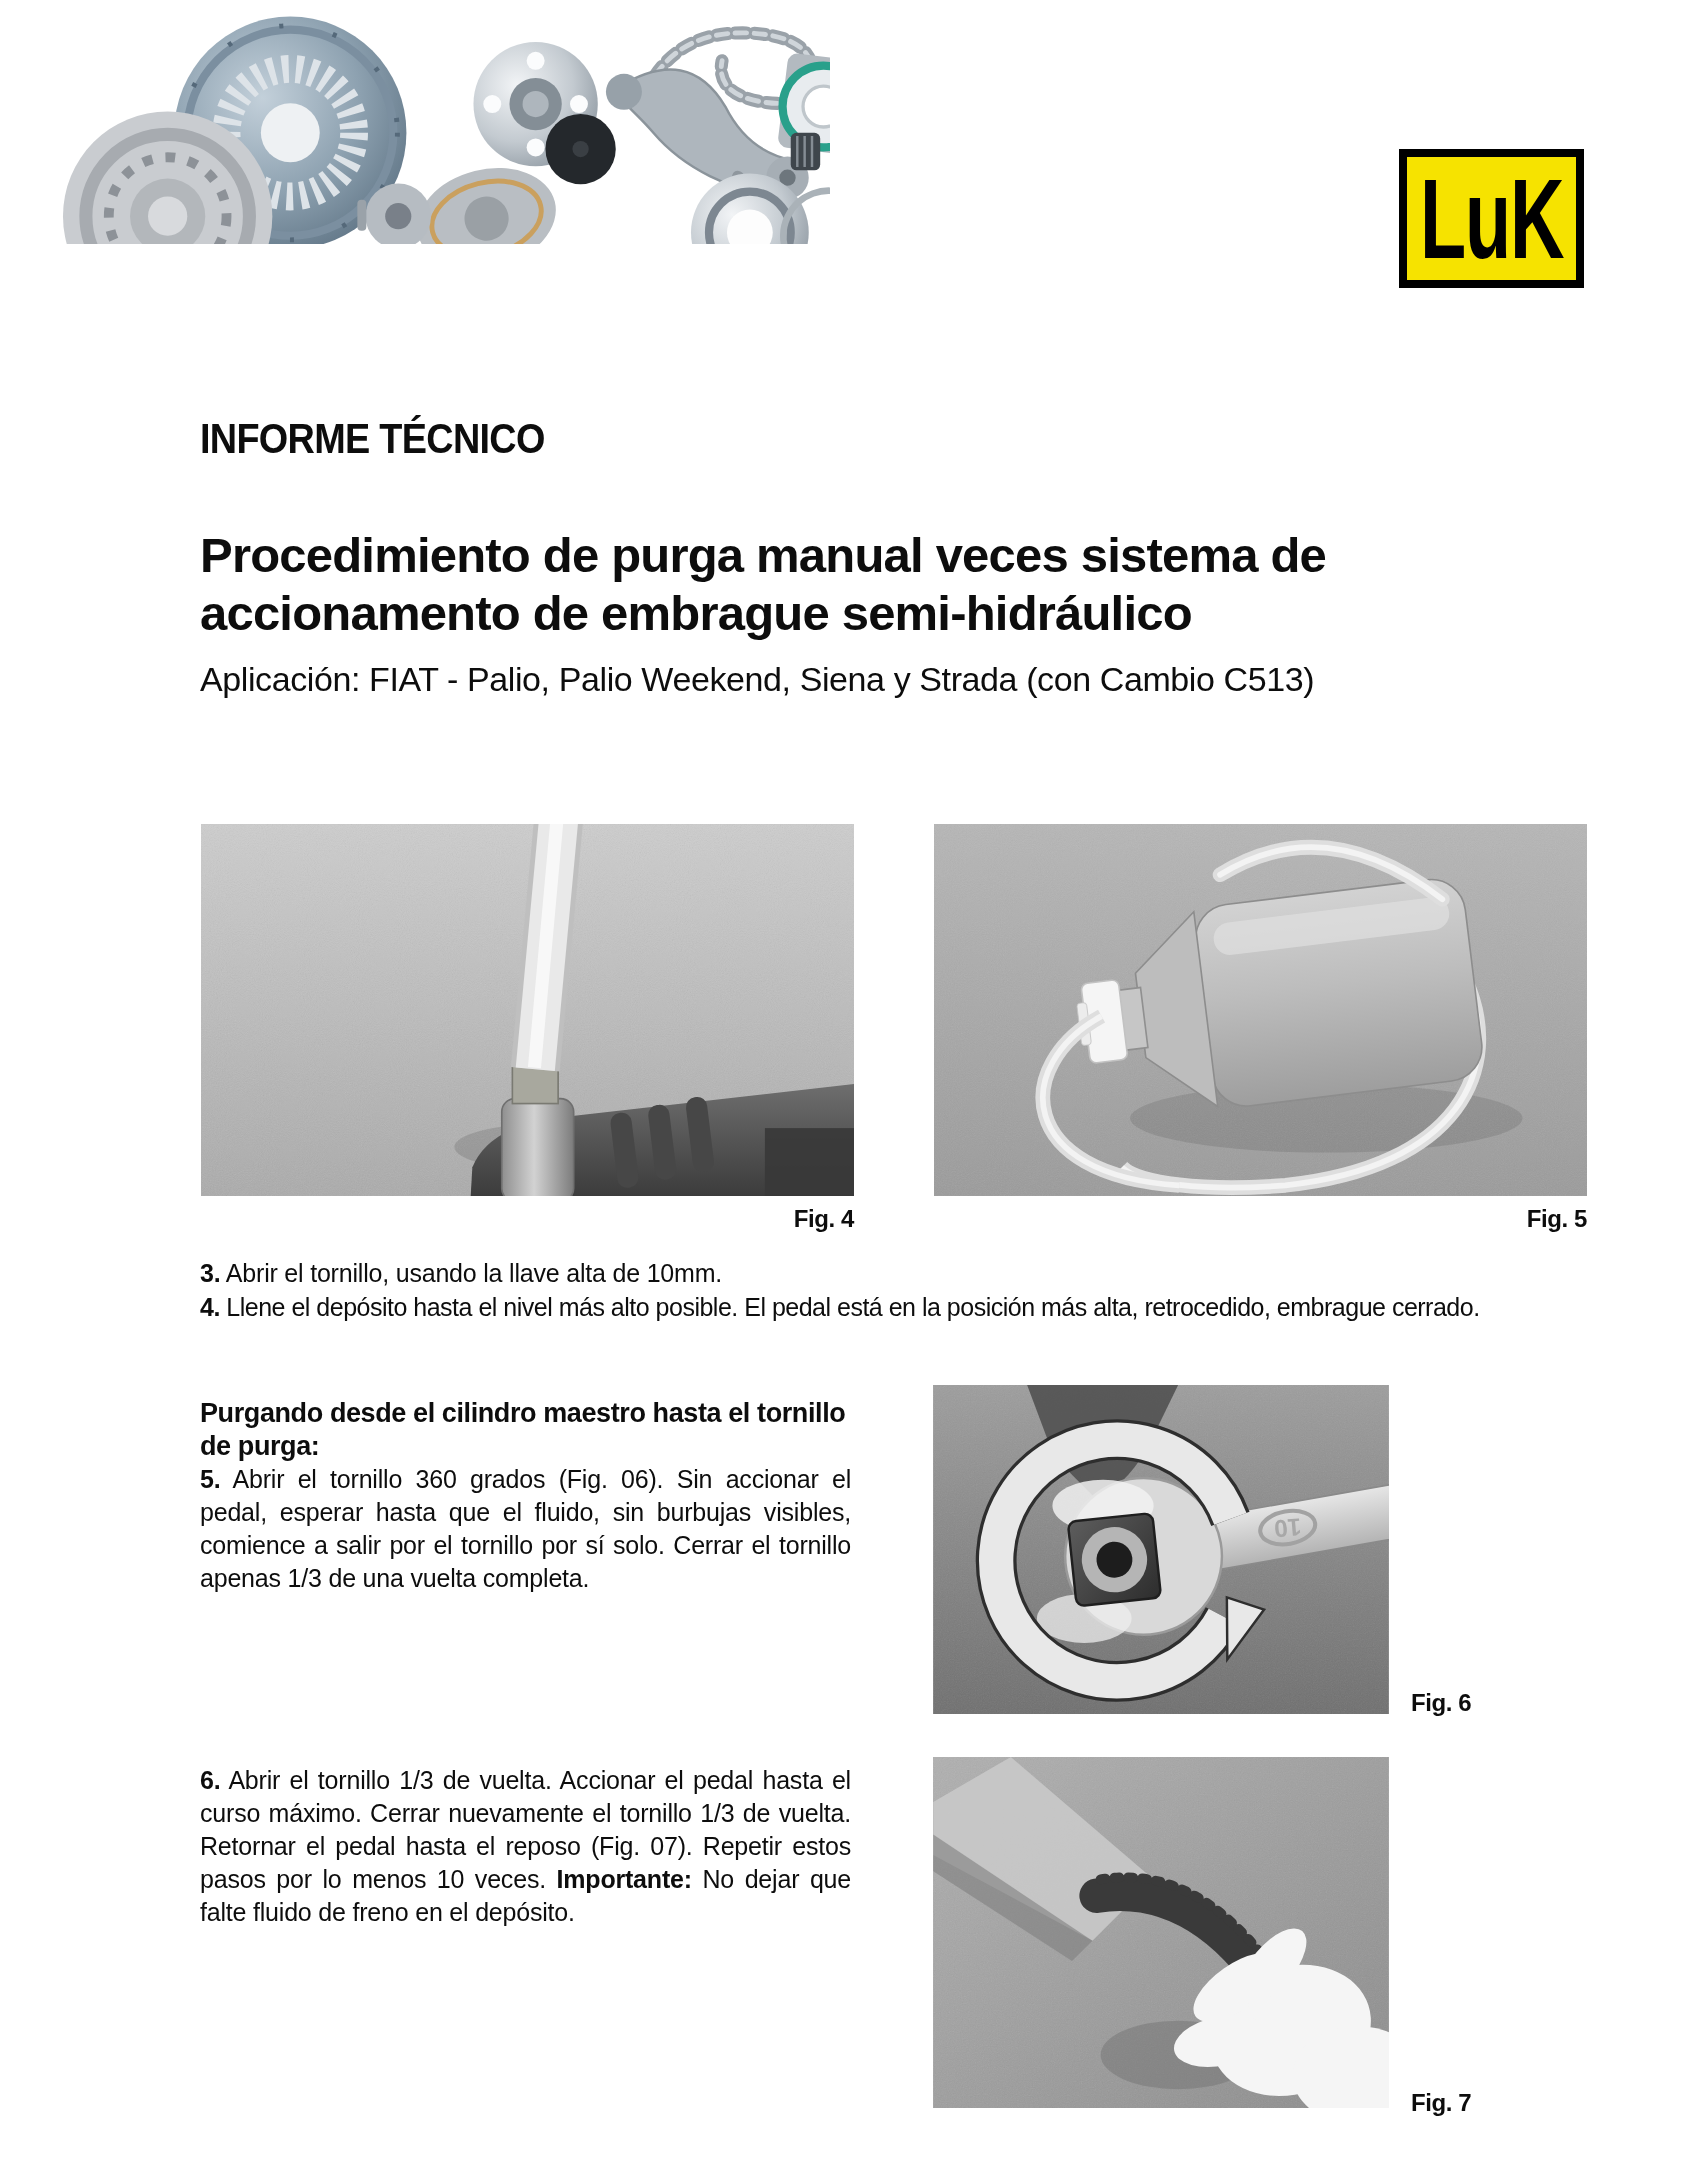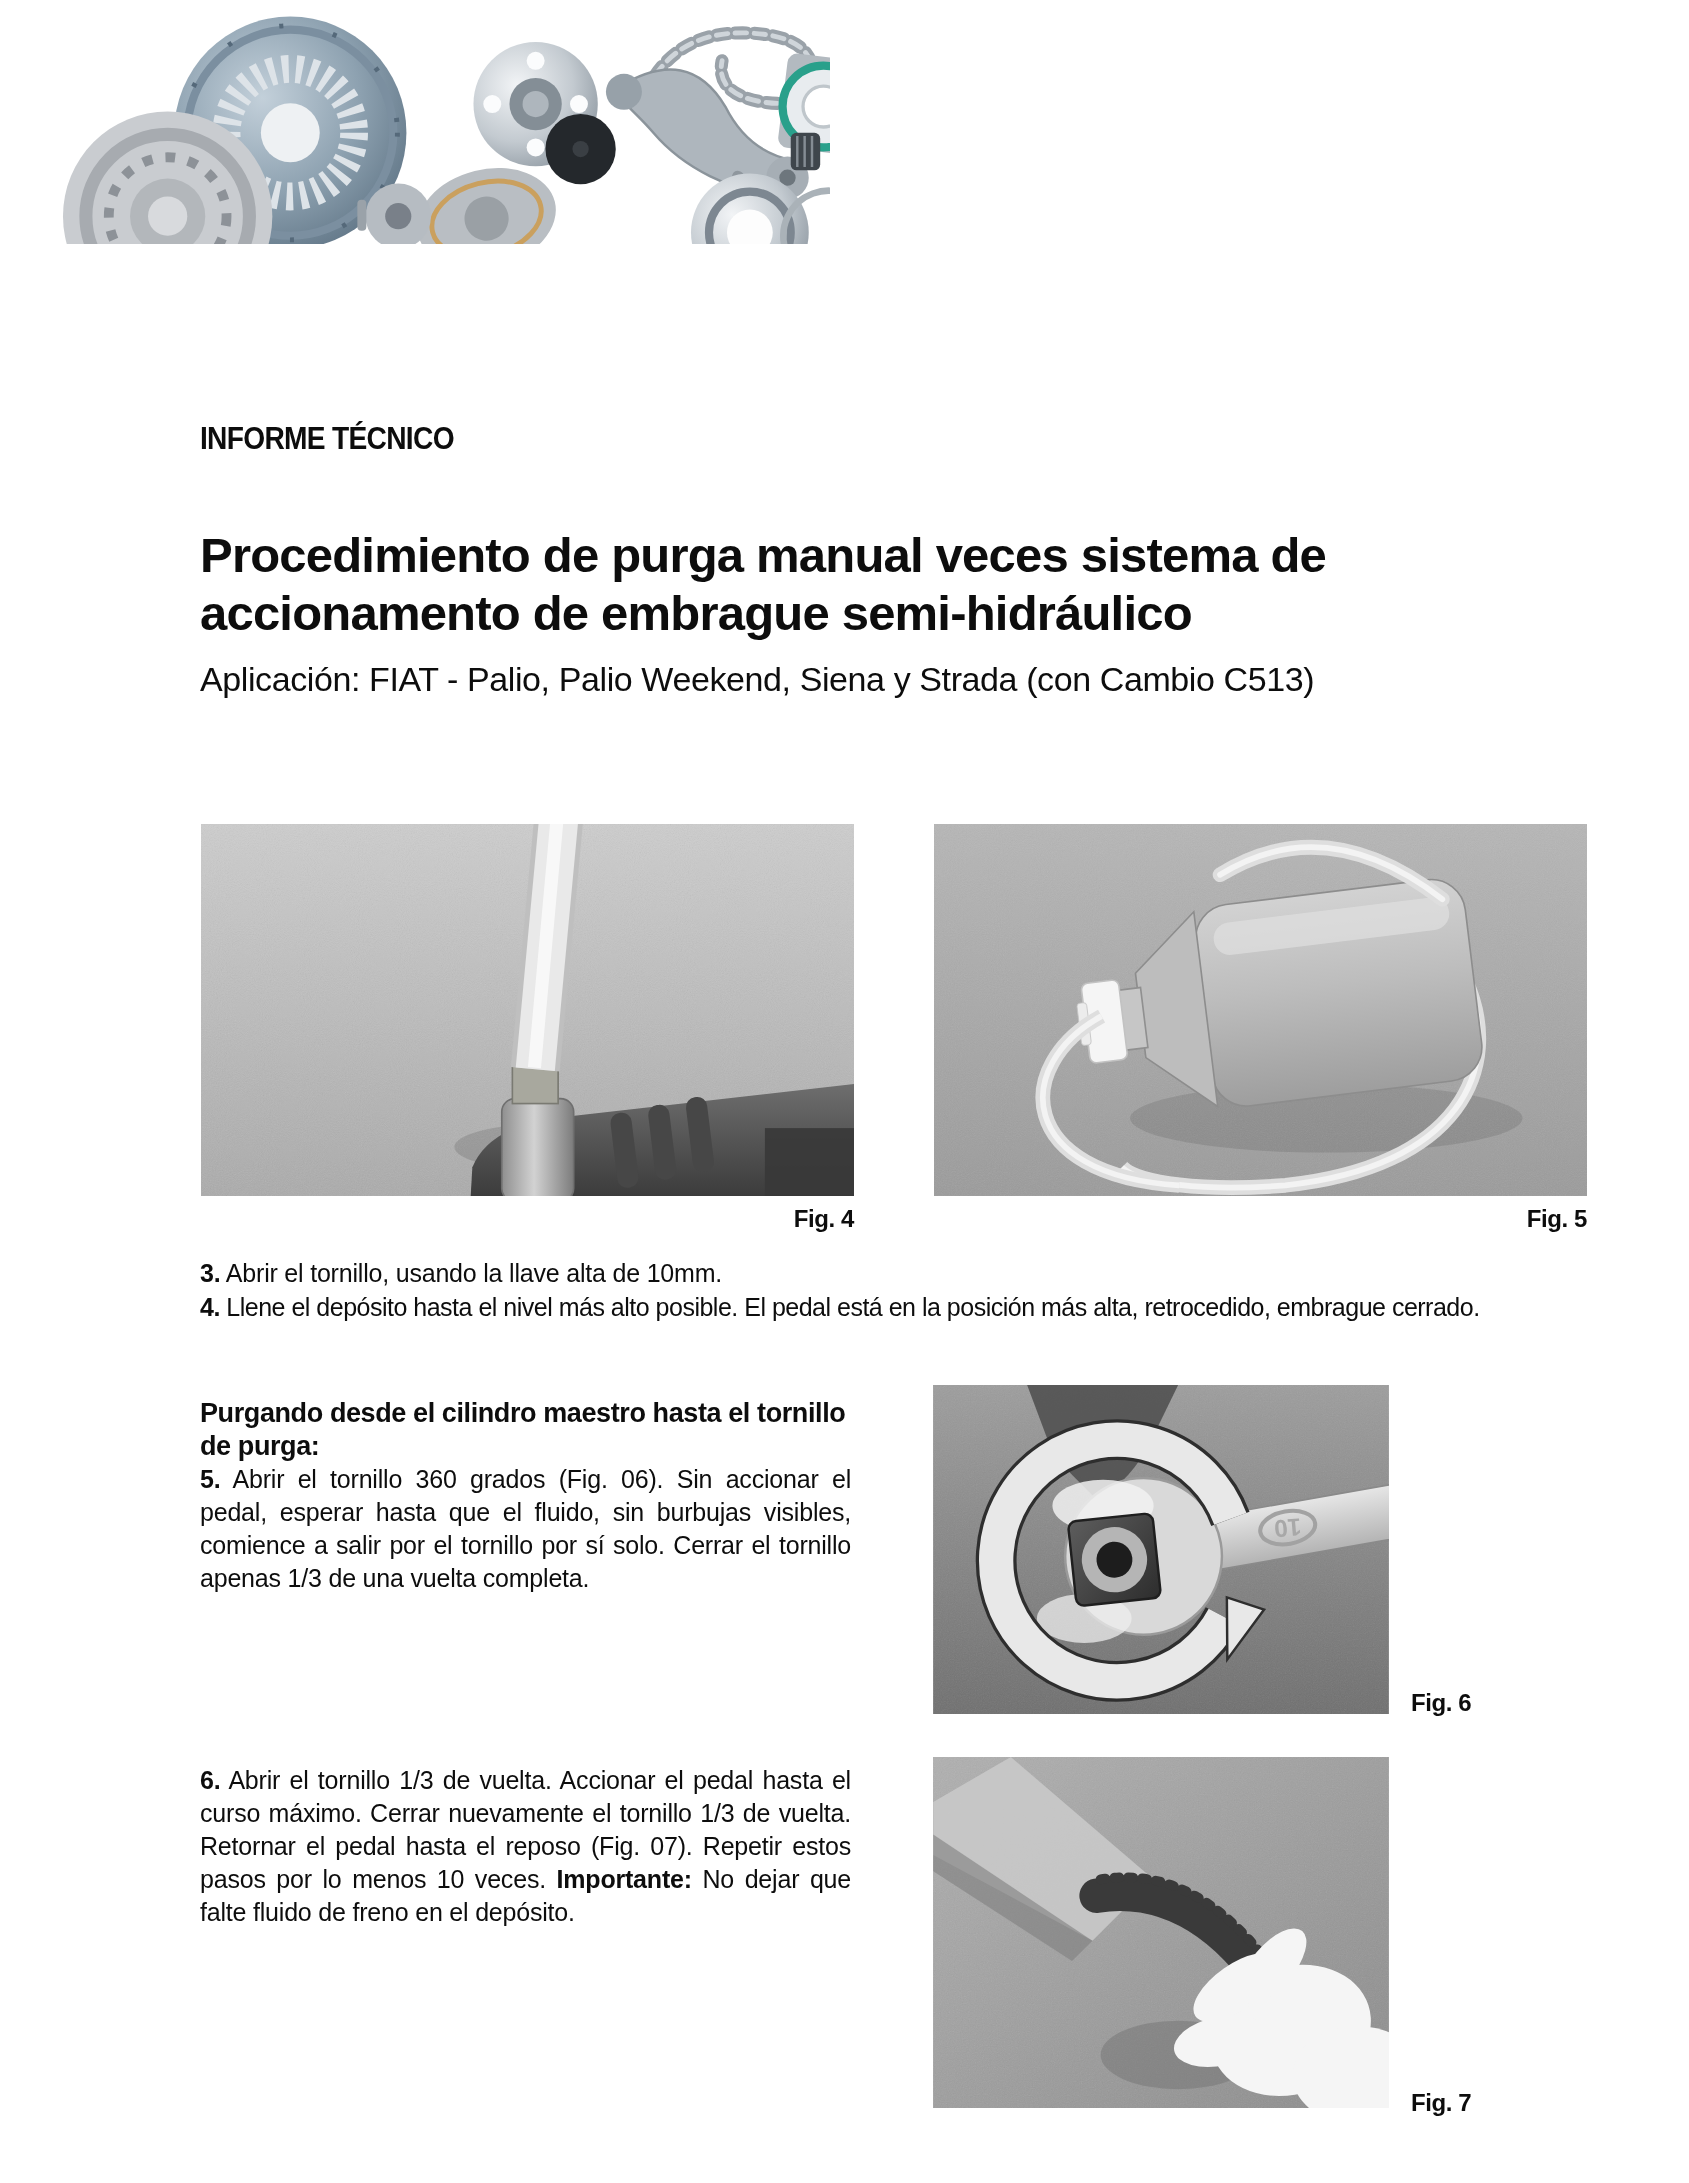--- a/index.html
+++ b/index.html
@@ -1,21 +1,21 @@
 <!DOCTYPE html>
 <html style="font-size:13px"><head>
 <meta charset="utf-8">
 <style>
   html,body{margin:0;padding:0;background:#ffffff;}
   .page{position:relative;width:1690px;height:2183px;background:#ffffff;overflow:hidden;
         font-family:"Liberation Sans", sans-serif;color:#0d0d0d;}
   .abs{position:absolute;}
 
   
-  .kicker{left:200px;top:415px;font-size:32px;font-weight:bold;line-height:47px;white-space:nowrap;}
+  .kicker{left:200px;top:415px;font-size:43px;font-weight:bold;line-height:47px;white-space:nowrap;}
   .kicker .squeeze{display:inline-block;transform:scaleX(.88);transform-origin:left center;letter-spacing:-0.8px;}
   .title{left:200px;top:526px;font-size:49px;font-weight:bold;line-height:58px;letter-spacing:-0.8px;white-space:nowrap;}
   .subtitle{left:200px;top:659px;font-size:34px;font-weight:normal;line-height:41px;letter-spacing:-0.4px;white-space:nowrap;}
 
   
   .body-text{font-size:25px;line-height:33px;letter-spacing:-0.2px;}
   .p-just{text-align:justify;}
   .step-num{font-weight:bold;}
   .steps2{left:200px;top:730px;width:1385px;}
   .steps34{left:200px;top:1256px;width:1439px;line-height:34px;}
@@ -137,20 +137,23 @@
 
       <g>
         <circle cx="862" cy="272" r="72" fill="url(#met)"></circle>
         <circle cx="862" cy="272" r="50" fill="none" stroke="#7d8791" stroke-width="10"></circle>
         <circle cx="862" cy="272" r="28" fill="#fdfdfd"></circle>
       </g>
       <circle cx="958" cy="276" r="55" fill="none" stroke="#aab2b8" stroke-width="8" stroke-dasharray="270 60" transform="rotate(115 958 276)"></circle>
     </svg>
   </div>
 
+  <div class="abs luk-logo" style="background:#F6E300;">
+    <span class="luk-text">LuK</span>
+  </div>
 
   <div class="abs kicker">
     <span class="squeeze">INFORME TÉCNICO</span>
   </div>
   <div class="abs title">
     <div>Procedimiento de purga manual veces sistema de</div>
     <div>accionamento de embrague semi-hidráulico</div>
   </div>
   <div class="abs subtitle">Aplicación: FIAT - Palio, Palio Weekend, Siena y Strada (con Cambio C513)</div>
 

